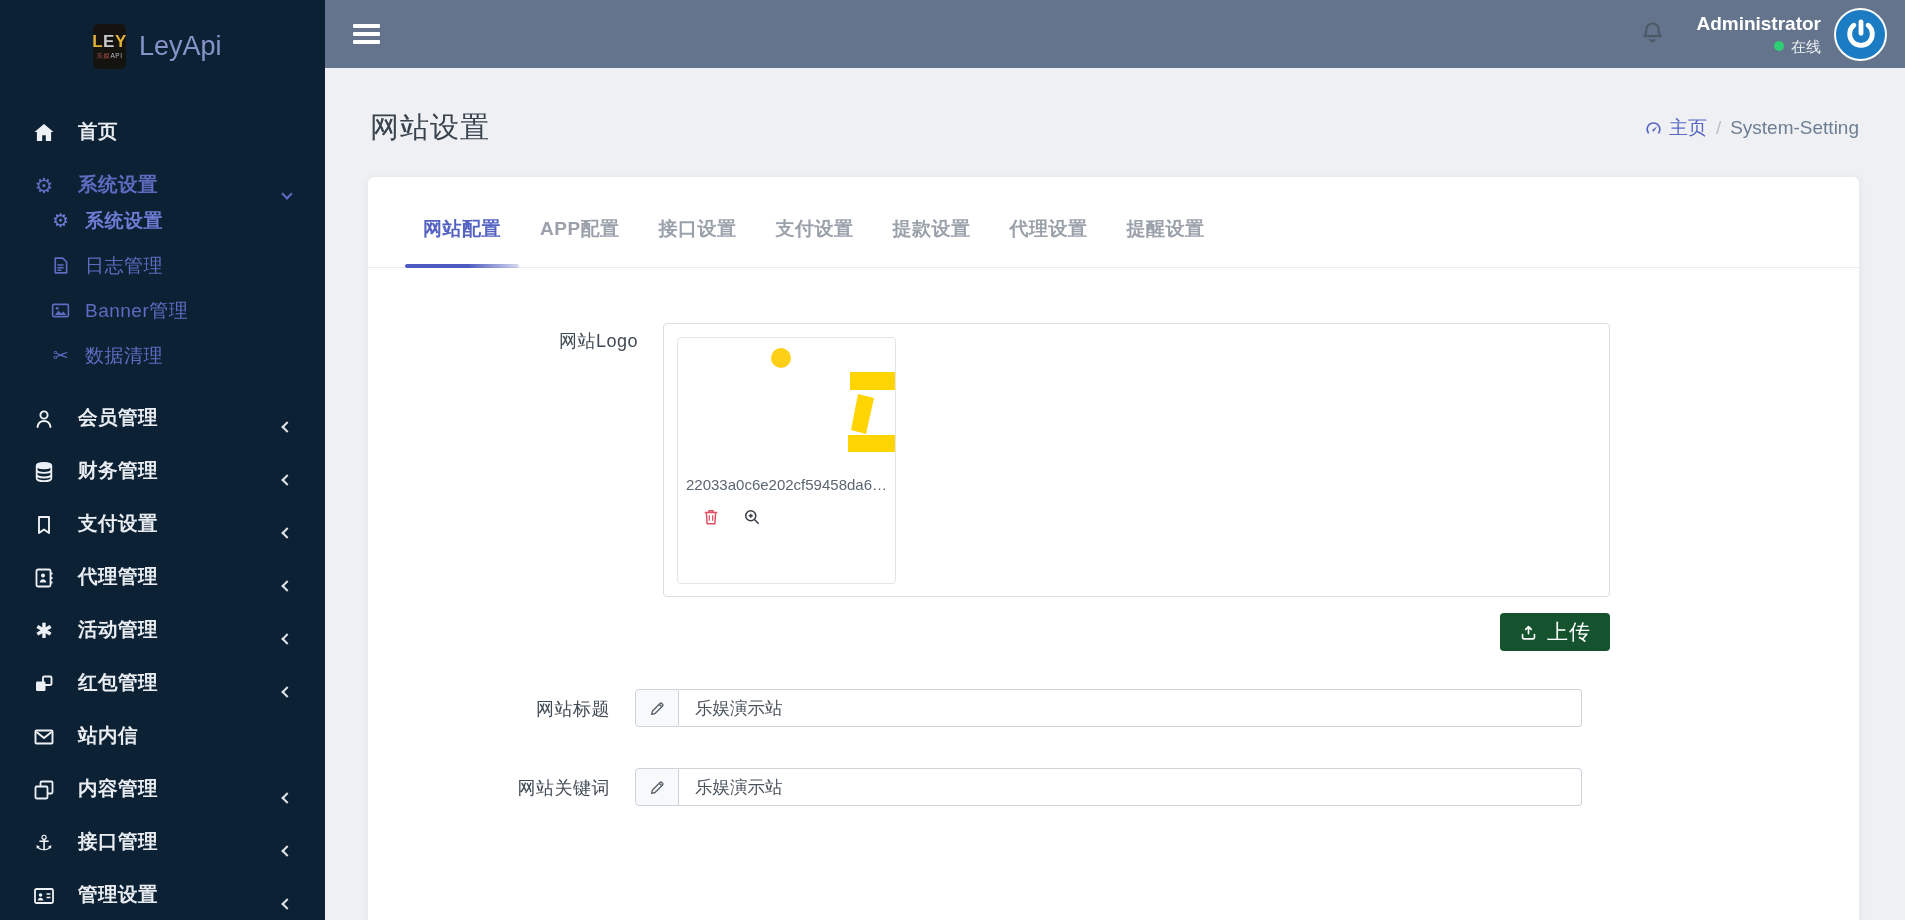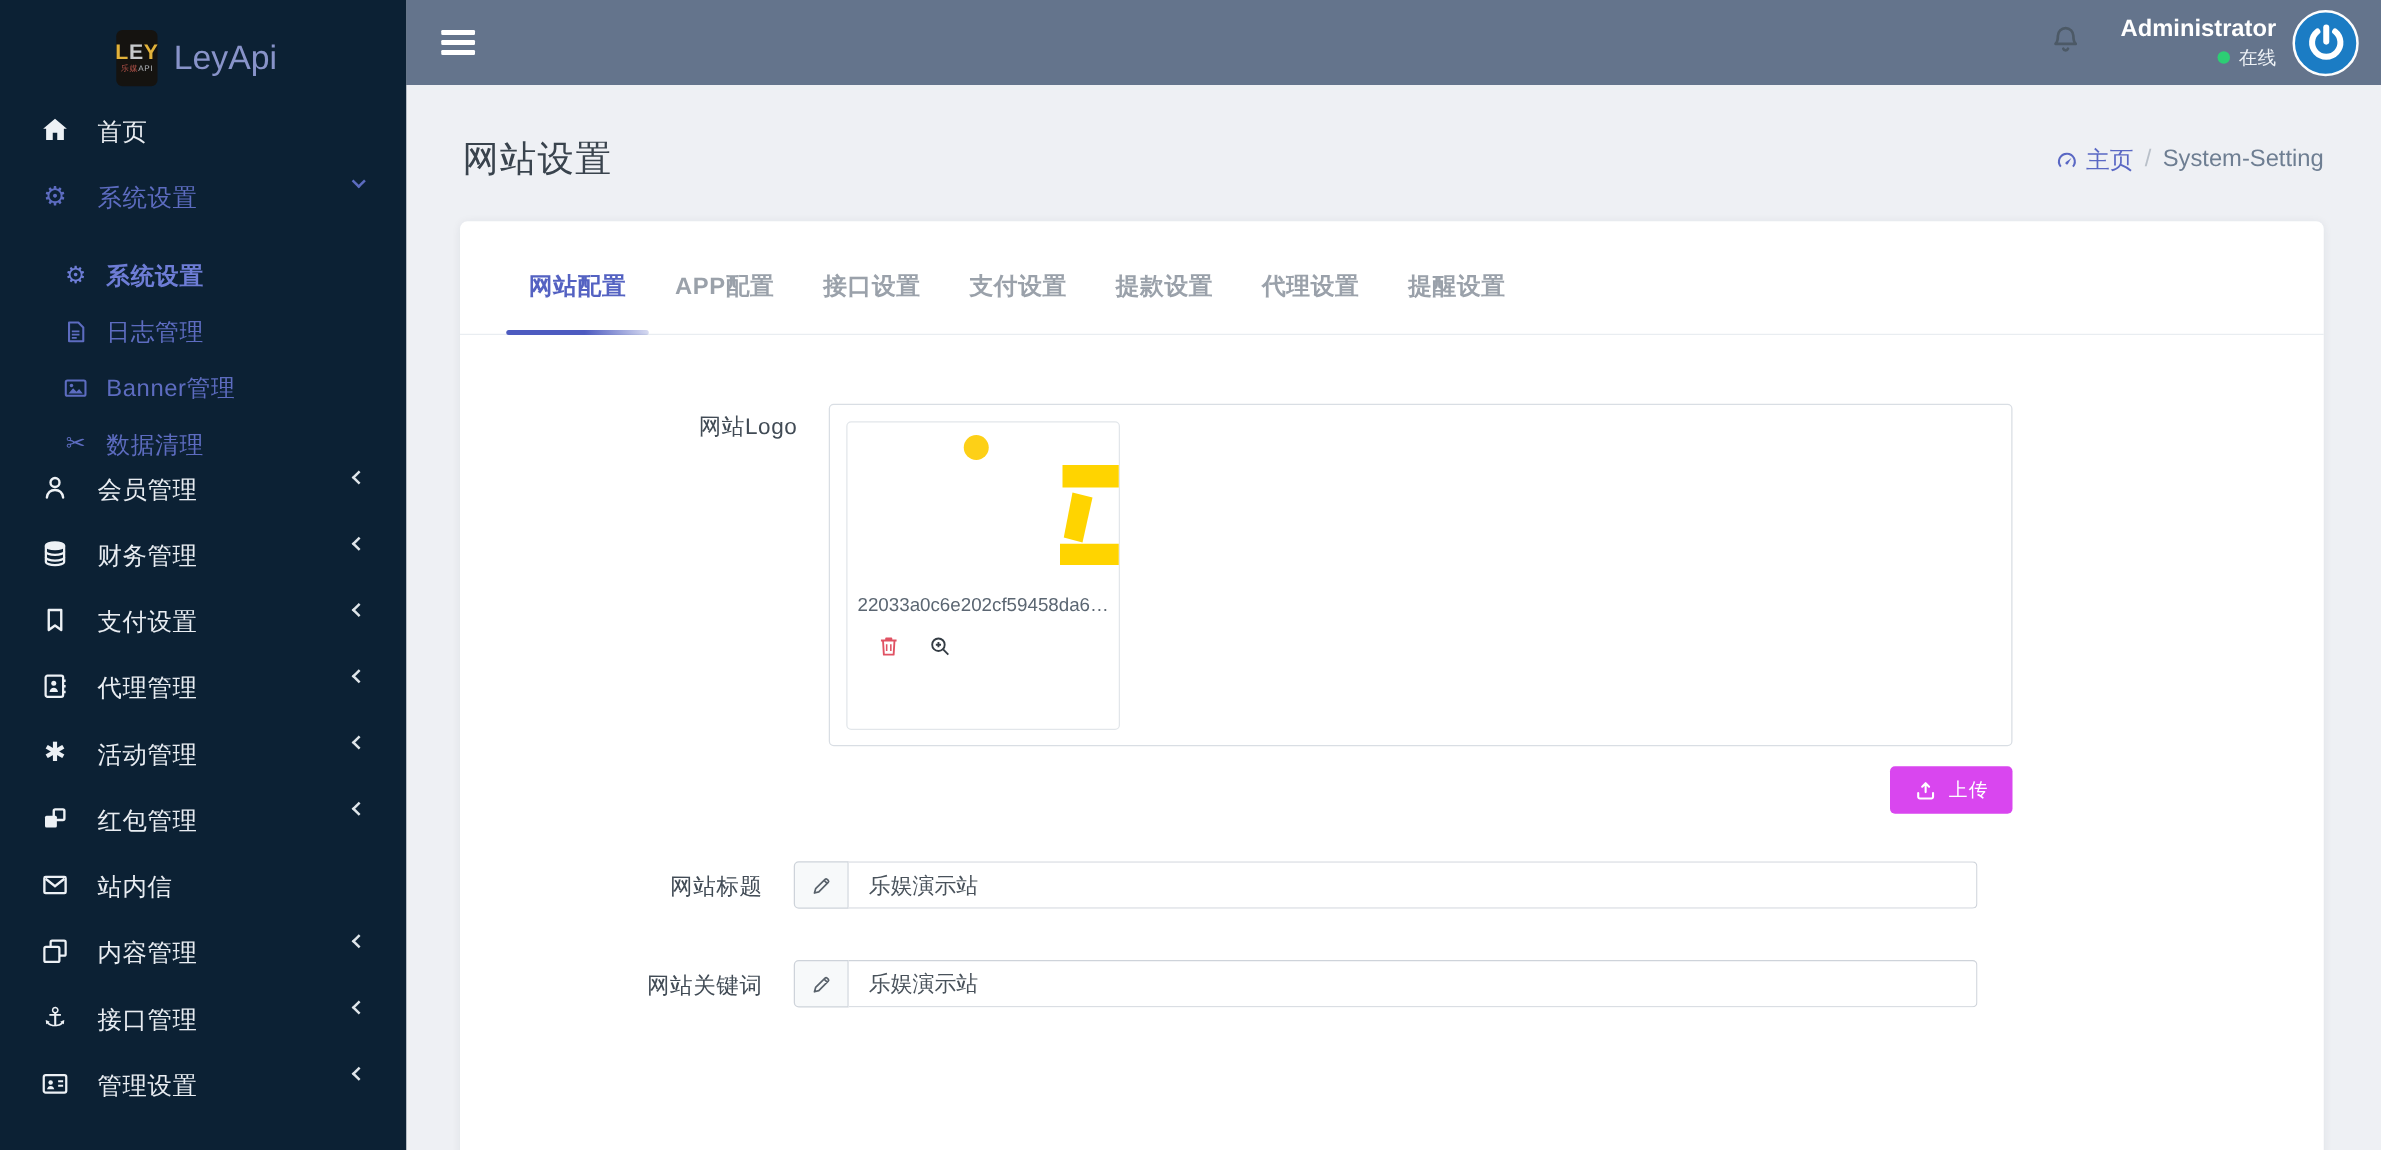--- a/index.html
+++ b/index.html
@@ -9,21 +9,21 @@
   .sidebar { position:absolute; left:0; top:0; width:325px; height:920px; background:#0c2134; z-index:5; }
   .brand { height:92px; display:flex; align-items:center; padding-left:93px; }
   .logo-box { width:33px; height:45px; background:#151310; border-radius:5px; display:flex; flex-direction:column; align-items:center; justify-content:center; line-height:1; }
   .logo-ley { font-size:17px; font-weight:bold; letter-spacing:0.5px; }
   .logo-ley .l1 { color:#e2b23a; } .logo-ley .l2 { color:#c7c9cc; } .logo-ley .l3 { color:#e2b23a; }
   .logo-sub { font-size:6.5px; margin-top:3px; letter-spacing:0.5px; }
   .logo-sub .cn { color:#b5534a; } .logo-sub .en { color:#b6babf; }
   .app-name { margin-left:13px; font-size:27px; color:#8893c9; font-weight:400; }
 
   .nav { }
-  .mi { height:53px; display:flex; align-items:flex-start; padding-left:30px; cursor:pointer; }
+  .mi { height:53px; display:flex; align-items:flex-end; padding-left:30px; cursor:pointer;font-weight:bold; }
   .mi .ico { width:28px; margin-right:20px; display:flex; justify-content:center; align-items:center; color:#edf1f5; font-size:21px; }
   .mi .ico svg { width:24px; height:24px; }
   .mi .lbl { font-size:19.5px; color:#e9edf2; letter-spacing:0.5px; }
   .mi.indigo .ico, .mi.indigo .lbl { color:#5d6cc0; }
   .sub { height:45px; display:flex; align-items:center; padding-left:48px; cursor:pointer; }
   .sub .ico { width:25px; margin-right:12px; display:flex; justify-content:center; align-items:center; color:#5d6cc0; font-size:19px; }
   .sub .ico svg { width:21px; height:21px; }
   .sub .lbl { font-size:19px; color:#5d6cc0; letter-spacing:0.5px; }
   .sub.active .lbl, .sub.active .ico { color:#6e7dd6; font-weight:bold; }
 
@@ -77,21 +77,21 @@
   .ig.slim .ig-pre, .ig.slim input { height:38px; }
 
   .logo-panel { width:947px; height:274px; border:1px solid #d9dee4; border-radius:4px; background:#fff; }
   .logo-card { margin:13px; width:219px; height:247px; border:1px solid #e2e6ea; border-radius:4px; background:#fff; }
   .logo-img { height:128px; position:relative; overflow:hidden; }
   .logo-name { text-align:center; font-size:15px; color:#5b6672; padding:10px 8px 0; white-space:nowrap; overflow:hidden; }
   .logo-actions { display:flex; align-items:center; gap:21px; padding-left:23px; margin-top:14px; }
   .logo-actions svg { width:20px; height:20px; cursor:pointer; }
 
   .upload-row { width:947px; display:flex; justify-content:flex-end; margin-top:16px; }
-  .btn-upload { display:flex; align-items:center; gap:9px; background:#d946ef; color:#fff; border:none; border-radius:4px; height:38px; padding:0 19px; font-size:15px; cursor:pointer; letter-spacing:1px; }
+  .btn-upload { display:flex; align-items:center; gap:9px; background:#14532d; color:#fff; border:none; border-radius:4px; height:38px; padding:0 19px; font-size:21px; cursor:pointer; letter-spacing:1px; }
   .btn-upload svg { width:19px; height:19px; }
 </style>
 </head>
 <body>
 
 <div class="sidebar">
   <div class="brand">
     <div class="logo-box">
       <div class="logo-ley"><span class="l1">L</span><span class="l2">E</span><span class="l3">Y</span></div>
       <div class="logo-sub"><span class="cn">乐媒</span><span class="en">API</span></div>

